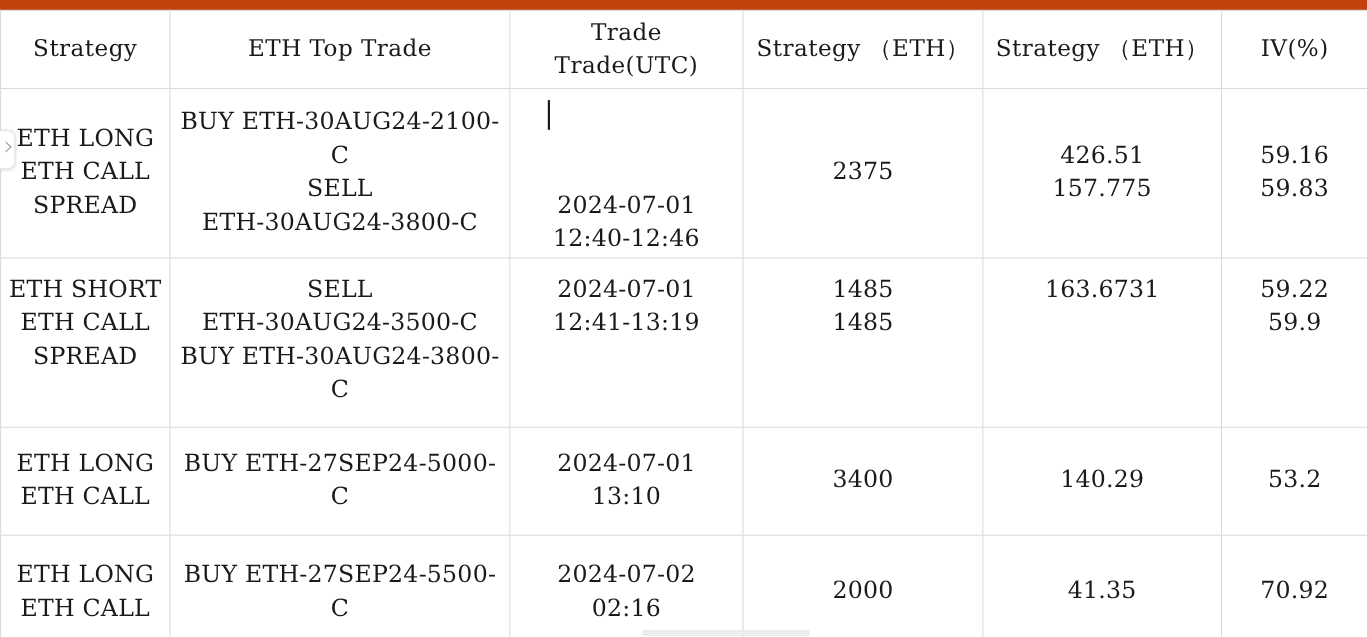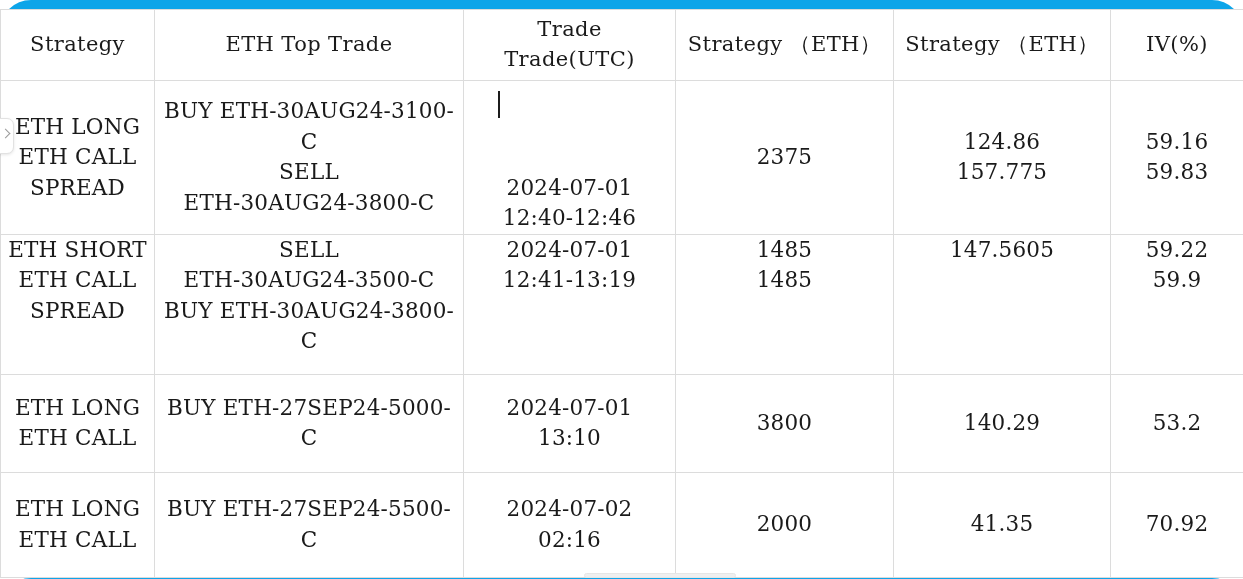--- a/index.html
+++ b/index.html
@@ -12,23 +12,22 @@
     height: 579px;
     overflow: hidden;
     font-family: "DejaVu Serif", "Liberation Serif", serif;
     color: #1a1a1a;
   }
 
   #viewport {
     position: relative;
     width: 1243px;
     height: 579px;
-    background: #0ea5e9;
+    background: #c2410c;
     box-sizing: border-box;
-    border-radius: 31px;
   }
 
   table.trade-table {
     position: absolute;
     left: 0;
     top: 9px;
     width: 1243px;
     border-collapse: collapse;
     table-layout: fixed;
     background: #ffffff;
@@ -59,21 +58,21 @@
     font-size: 21px;
     letter-spacing: 0.4px;
   }
 
   table.trade-table tbody td {
     font-size: 21.5px;
     letter-spacing: 0.2px;
   }
 
   tr.row-1 td { height: 132px; }
-  tr.row-2 td { height: 139px; vertical-align: top; }
+  tr.row-2 td { height: 139px; vertical-align: top; padding-top: 14px; }
   tr.row-3 td { height:  97px; }
   tr.row-4 td { height: 104px; }
 
   tr.row-2 td.span-mid { vertical-align: top; }
 
   
   .caret-wrap {
     position: relative;
     display: inline-block;
   }
@@ -155,60 +154,60 @@
         <th>IV(%)</th>
       </tr>
     </thead>
 
     <tbody>
 
       <tr class="row-1">
         <td>ETH LONG
 ETH CALL
 SPREAD</td>
-        <td>BUY ETH-30AUG24-3100-C
+        <td>BUY ETH-30AUG24-2100-C
 SELL
 ETH-30AUG24-3800-C</td>
         <td>
           <span class="caret-wrap">
             <span class="text-caret"></span>
             <span>2024-07-01
 12:40-12:46</span>
           </span>
         </td>
         <td>2375</td>
-        <td>124.86
+        <td>426.51
 157.775</td>
         <td>59.16
 59.83</td>
       </tr>
 
       <tr class="row-2">
         <td>ETH SHORT
 ETH CALL
 SPREAD</td>
         <td>SELL
 ETH-30AUG24-3500-C
 BUY ETH-30AUG24-3800-C</td>
         <td class="span-mid">2024-07-01
 12:41-13:19</td>
         <td class="span-mid">1485
 1485</td>
-        <td class="span-mid">147.5605</td>
+        <td class="span-mid">163.6731</td>
         <td class="span-mid">59.22
 59.9</td>
       </tr>
 
       <tr class="row-3">
         <td>ETH LONG
 ETH CALL</td>
         <td>BUY ETH-27SEP24-5000-C</td>
         <td>2024-07-01
 13:10</td>
-        <td>3800</td>
+        <td>3400</td>
         <td>140.29</td>
         <td>53.2</td>
       </tr>
 
       <tr class="row-4">
         <td>ETH LONG
 ETH CALL</td>
         <td>BUY ETH-27SEP24-5500-C</td>
         <td>2024-07-02
 02:16</td>

